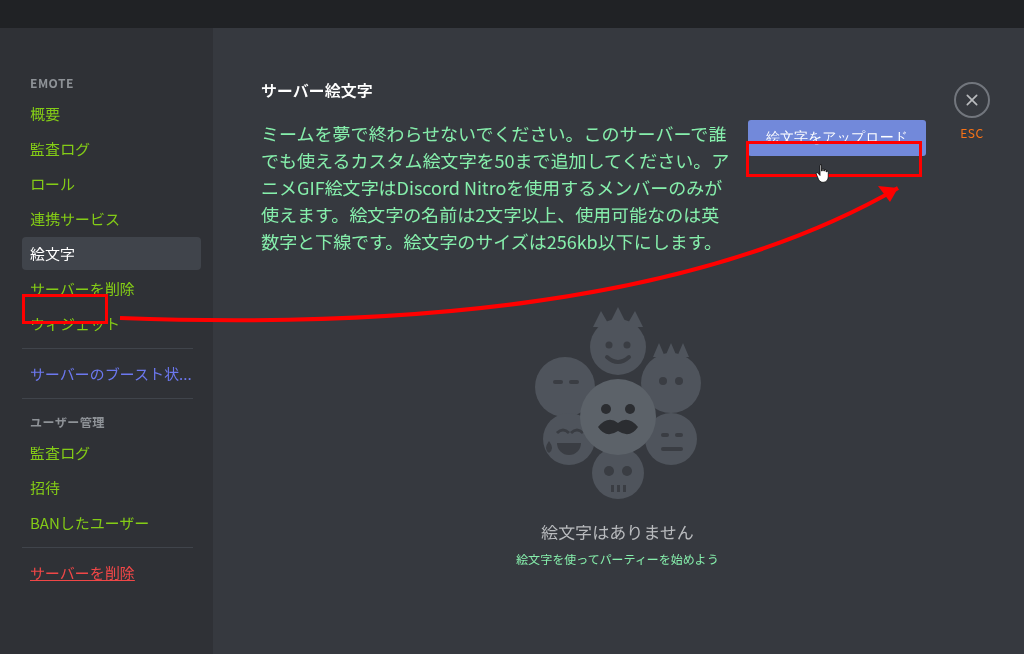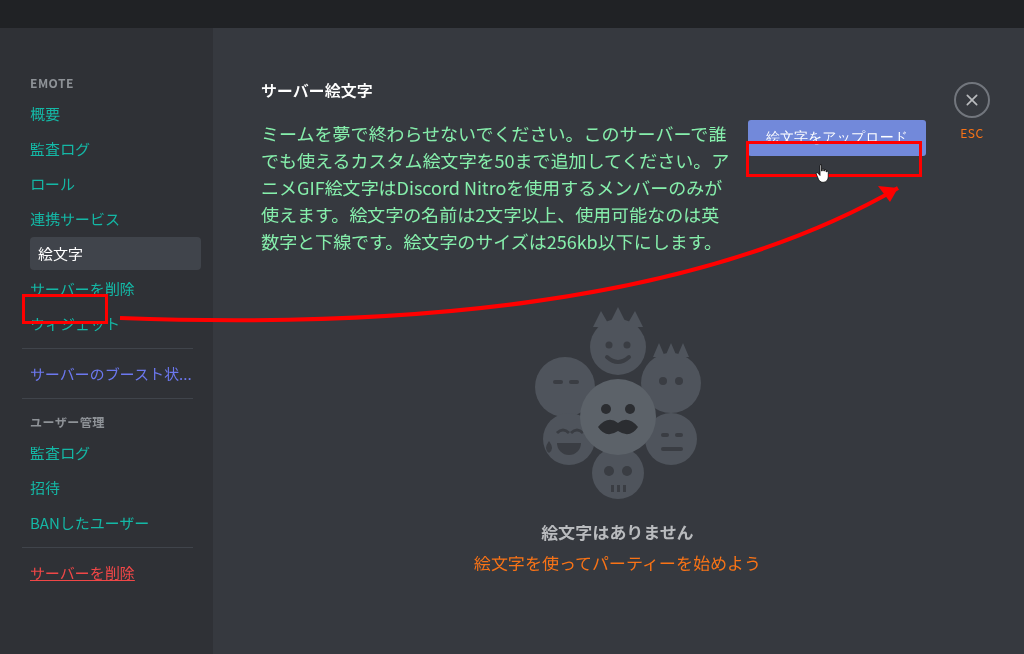--- a/index.html
+++ b/index.html
@@ -29,33 +29,32 @@
   .sidebar .section-title {
     font-size: 12px;
     font-weight: 700;
     color: #8e9297;
     letter-spacing: .5px;
     text-transform: uppercase;
     padding: 6px 8px;
   }
   .sidebar .item {
     font-size: 15px;
-    color: #14b8a6;
+    color: #84cc16;
     padding: 6px 8px;
     border-radius: 4px;
     margin-bottom: 2px;
     cursor: pointer;
     white-space: nowrap;
     overflow: hidden;
     text-overflow: ellipsis;
   }
   .sidebar .item.selected {
     background: #40444b;
     color: #fff;
-    margin-left: 8px;
   }
   .sidebar .item.boost { color: #6c78f0; }
   .sidebar .item.danger { color: #f04747; text-decoration: underline; }
   .sidebar .divider {
     height: 1px;
     background: #40444b;
     margin: 8px 8px 8px 0;
   }
   .highlight-box {
     position: absolute;
@@ -140,26 +139,26 @@
     height: 200px;
     margin: 50px auto 0 auto;
   }
   .empty-text {
     text-align: center;
     margin-top: 14px;
   }
   .empty-text .t1 {
     color: #b9bbbe;
     font-size: 17px;
-    font-weight: 700;
+    font-weight: 400;
     margin-bottom: 6px;
   }
   .empty-text .t2 {
-    color: #f97316;
-    font-size: 17px;
+    color: #86efac;
+    font-size: 12px;
   }
 
   
   .close-wrap {
     position: absolute;
     top: 54px;
     right: 34px;
     text-align: center;
     color: #b9bbbe;
   }

